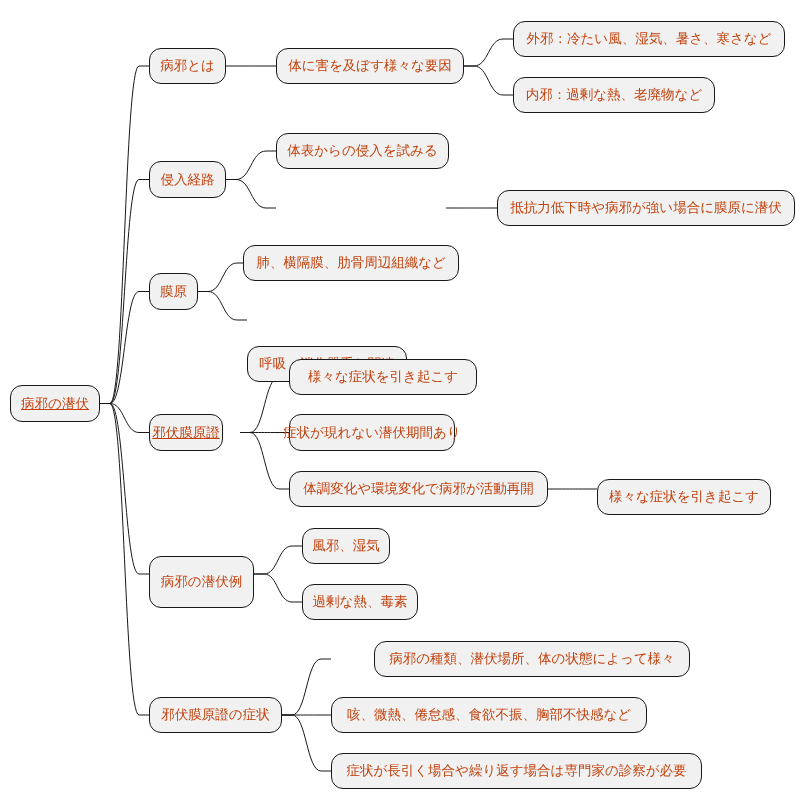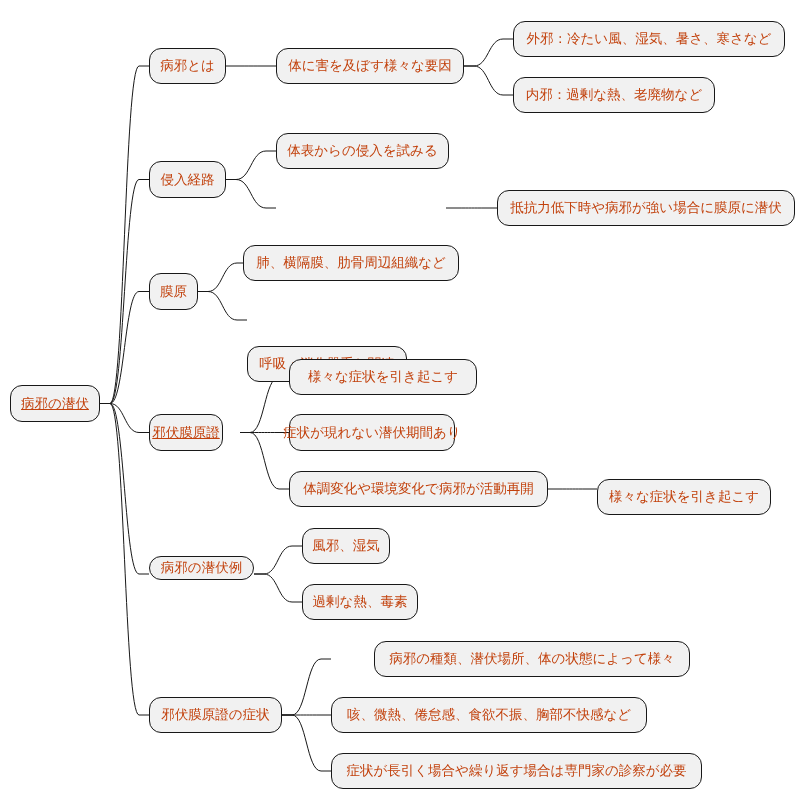--- a/index.html
+++ b/index.html
@@ -50,20 +50,20 @@
     <div class="node" style="left: 276px; top: 133px; width: 173px; height: 36px; background: rgb(241, 241, 241); border-color: rgb(24, 24, 24);">体表からの侵入を試みる</div>
     <div class="node" style="left: 497px; top: 190px; width: 298px; height: 36px; background: rgb(241, 241, 241); border-color: rgb(24, 24, 24);">抵抗力低下時や病邪が強い場合に膜原に潜伏</div>
     <div class="node" style="left: 149px; top: 273px; width: 49px; height: 37px; background: rgb(241, 241, 241); border-color: rgb(24, 24, 24);">膜原</div>
     <div class="node" style="left: 243px; top: 245px; width: 216px; height: 36px; background: rgb(241, 241, 241); border-color: rgb(24, 24, 24);">肺、横隔膜、肋骨周辺組織など</div>
     <div class="node" style="left: 247px; top: 302px; width: 160px; height: 36px; background: rgb(241, 241, 241); border-color: rgb(24, 24, 24); margin-top: 44px;">呼吸・消化器系と関連</div>
     <div class="node" style="left: 149px; top: 414px; width: 74px; height: 37px; background: rgb(241, 241, 241); border-color: rgb(24, 24, 24); text-decoration: underline;">邪伏膜原證</div>
     <div class="node" style="left: 289px; top: 359px; width: 188px; height: 36px; background: rgb(241, 241, 241); border-color: rgb(24, 24, 24);">様々な症状を引き起こす</div>
     <div class="node" style="left: 289px; top: 414px; width: 166px; height: 37px; background: rgb(241, 241, 241); border-color: rgb(24, 24, 24);">症状が現れない潜伏期間あり</div>
     <div class="node" style="left: 289px; top: 471px; width: 259px; height: 36px; background: rgb(241, 241, 241); border-color: rgb(24, 24, 24);">体調変化や環境変化で病邪が活動再開</div>
     <div class="node" style="left: 597px; top: 479px; width: 174px; height: 36px; background: rgb(241, 241, 241); border-color: rgb(24, 24, 24);">様々な症状を引き起こす</div>
-    <div class="node" style="left: 149px; top: 556px; width: 105px; height: 24px; background: rgb(241, 241, 241); border-color: rgb(24, 24, 24);">病邪の潜伏例</div>
+    <div class="node" style="left: 149px; top: 556px; width: 105px; height: 52px; background: rgb(241, 241, 241); border-color: rgb(24, 24, 24);">病邪の潜伏例</div>
     <div class="node" style="left: 302px; top: 528px; width: 88px; height: 36px; background: rgb(241, 241, 241); border-color: rgb(24, 24, 24);">風邪、湿気</div>
     <div class="node" style="left: 302px; top: 584px; width: 116px; height: 36px; background: rgb(241, 241, 241); border-color: rgb(24, 24, 24);">過剰な熱、毒素</div>
     <div class="node" style="left: 149px; top: 697px; width: 133px; height: 36px; background: rgb(241, 241, 241); border-color: rgb(24, 24, 24);">邪伏膜原證の症状</div>
     <div class="node" style="left: 331px; top: 641px; width: 316px; height: 36px; background: rgb(241, 241, 241); border-color: rgb(24, 24, 24); margin-left: 43px;">病邪の種類、潜伏場所、体の状態によって様々</div>
     <div class="node" style="left: 331px; top: 697px; width: 316px; height: 36px; background: rgb(241, 241, 241); border-color: rgb(24, 24, 24);">咳、微熱、倦怠感、食欲不振、胸部不快感など</div>
     <div class="node" style="left: 331px; top: 753px; width: 371px; height: 36px; background: rgb(241, 241, 241); border-color: rgb(24, 24, 24);">症状が長引く場合や繰り返す場合は専門家の診察が必要</div>
   </div>
 
 </body></html>

